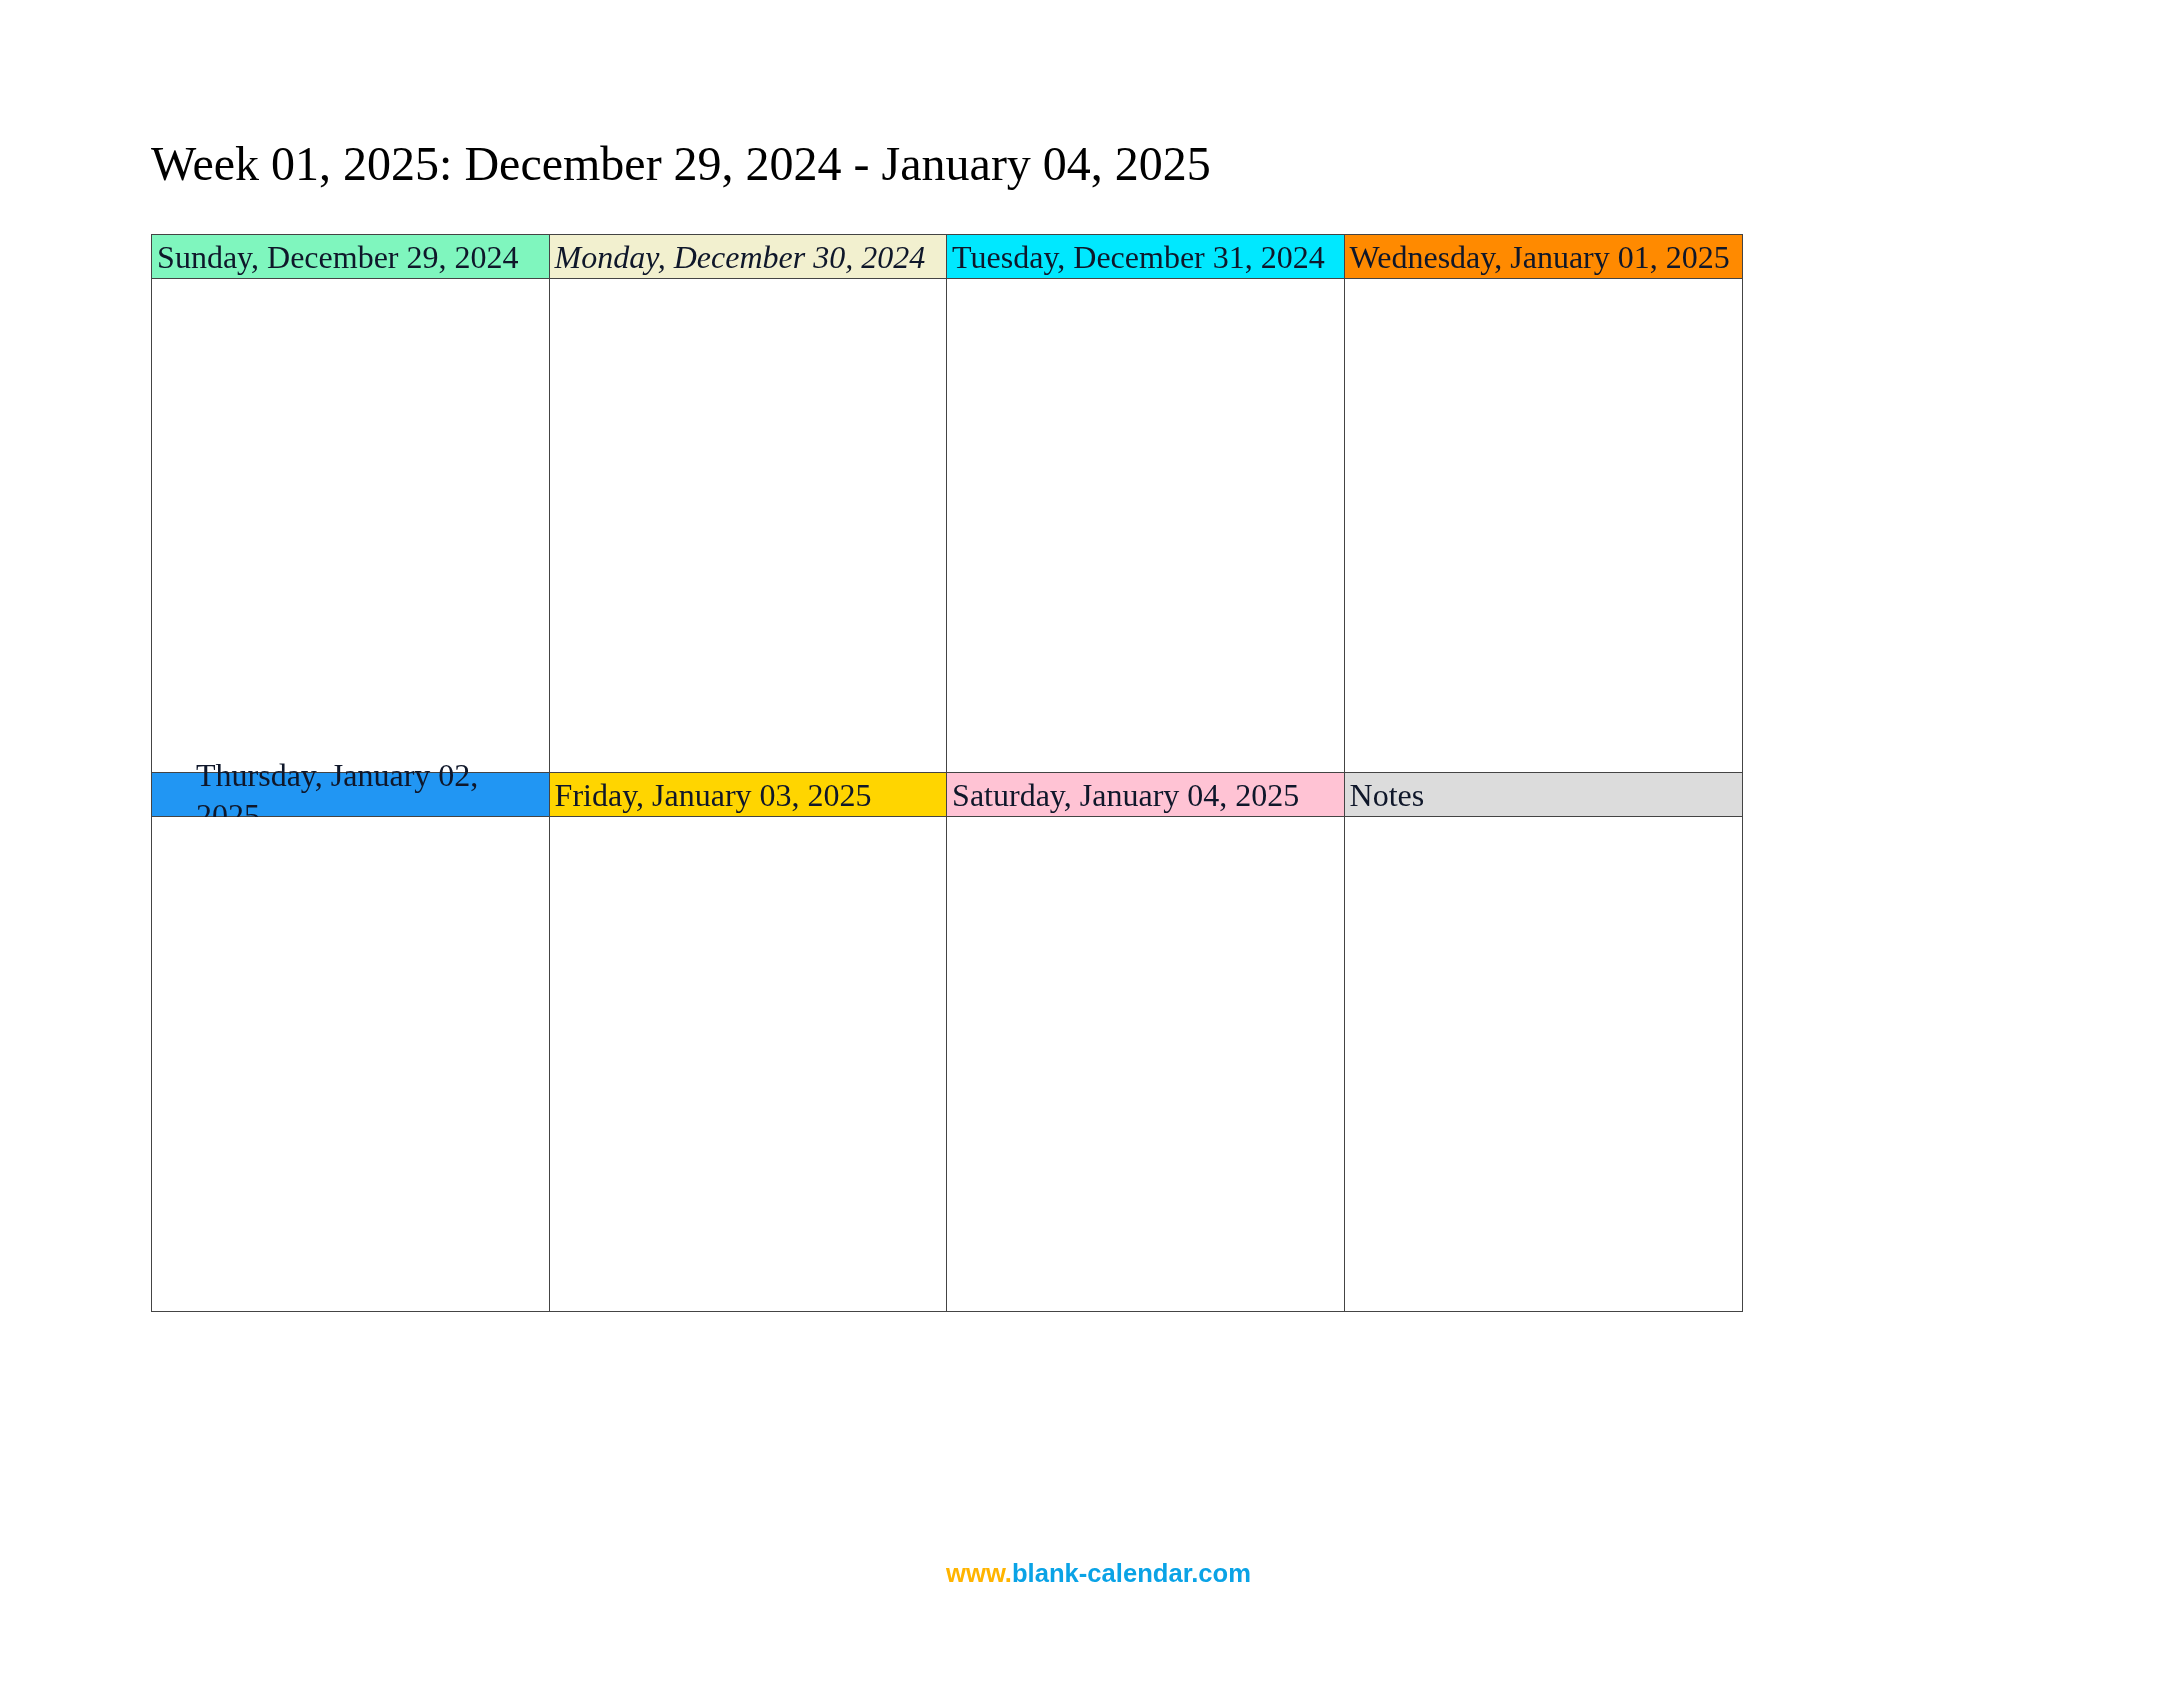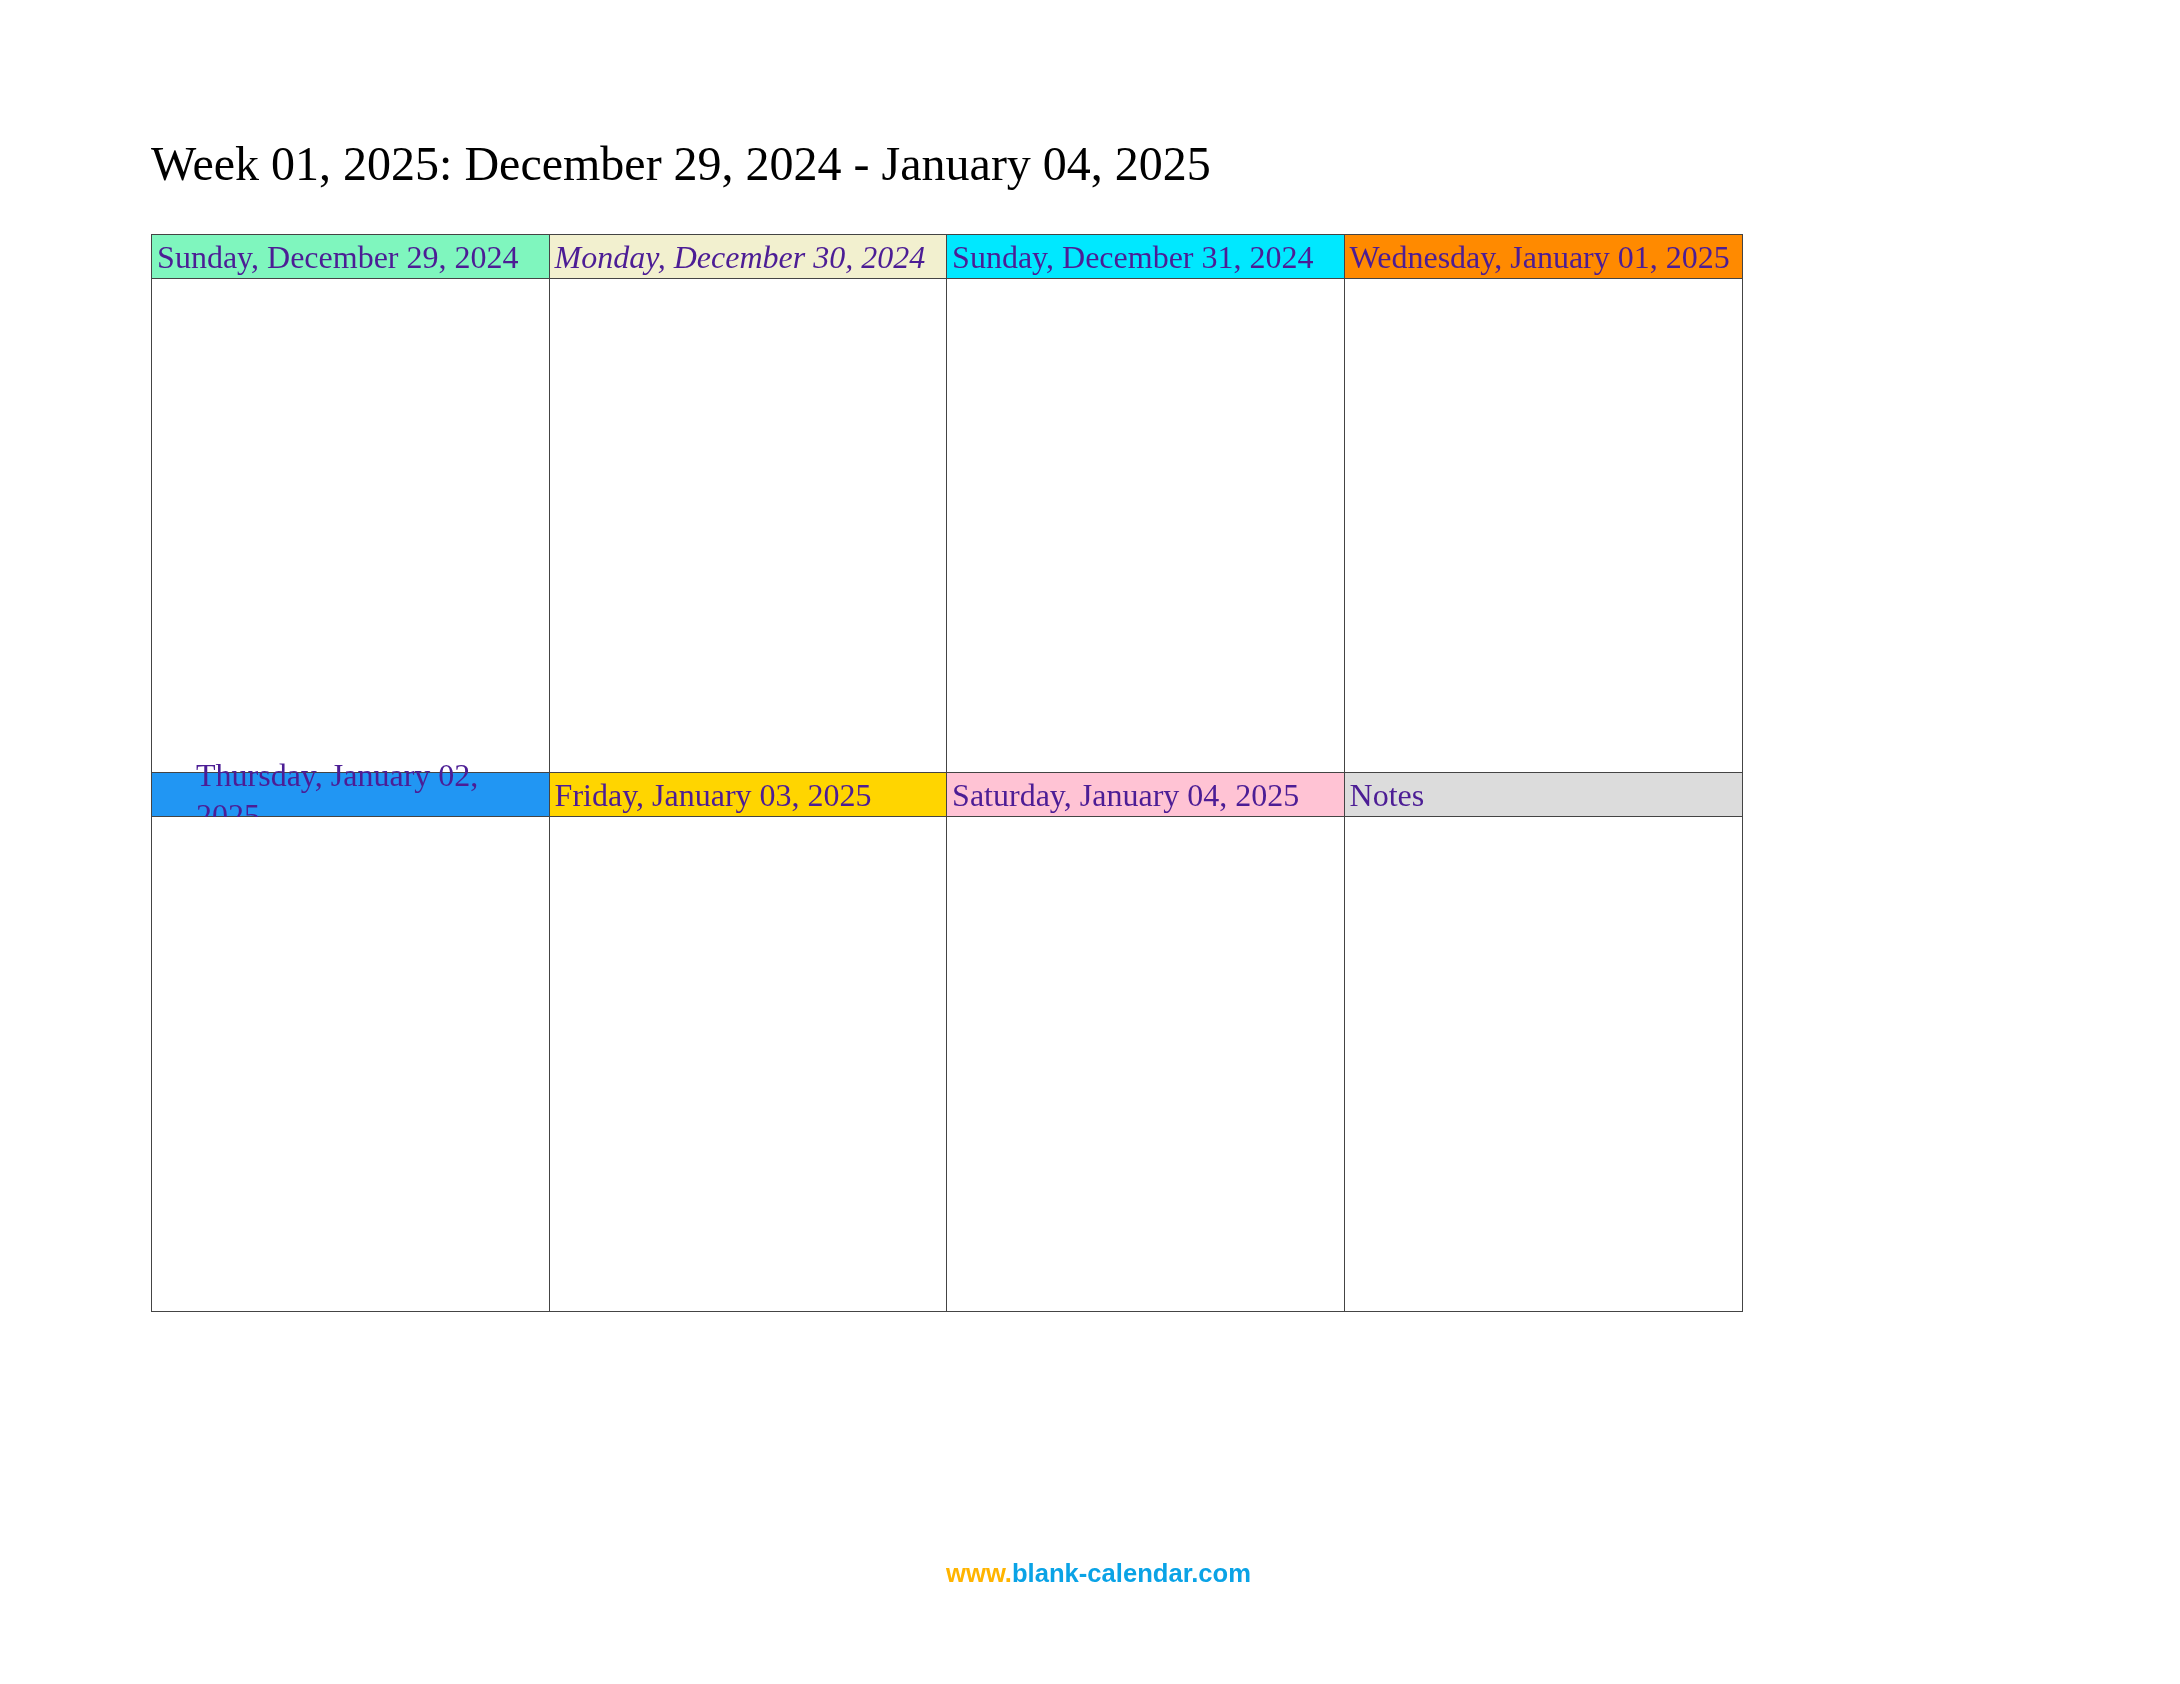--- a/index.html
+++ b/index.html
@@ -31,21 +31,21 @@
     grid-template-columns: repeat(4, 1fr);
     grid-template-rows: auto 1fr auto 1fr;
     border: 0.9px solid #444;
     grid-auto-rows: auto;
   }
   .day-header {
     font-size: 32px;
     padding: 3.4px 5.1px;
     border-right: 0.9px solid #444;
     border-bottom: 0.9px solid #444;
-    color: #4c1d95;
+    color: #0f172a;
     line-height: 1.25;
     height: 44px;
     display: flex;
     align-items: center;
   }
   .day-header:nth-child(4n) {
     border-right: none;
   }
   .day-body {
     height: 494px;
@@ -90,21 +90,21 @@
 
   <div class="calendar-grid">
 
     <div class="day-header hdr-sunday">
         <span>Sunday, December 29, 2024</span>
       </div>
     <div class="day-header hdr-monday">
         <span>Monday, December 30, 2024</span>
       </div>
     <div class="day-header hdr-tuesday">
-        <span>Sunday, December 31, 2024</span>
+        <span>Tuesday, December 31, 2024</span>
       </div>
     <div class="day-header hdr-wednesday">
         <span>Wednesday, January 01, 2025</span>
       </div>
 
     <div class="day-body"></div>
     <div class="day-body"></div>
     <div class="day-body"></div>
     <div class="day-body"></div>
 

